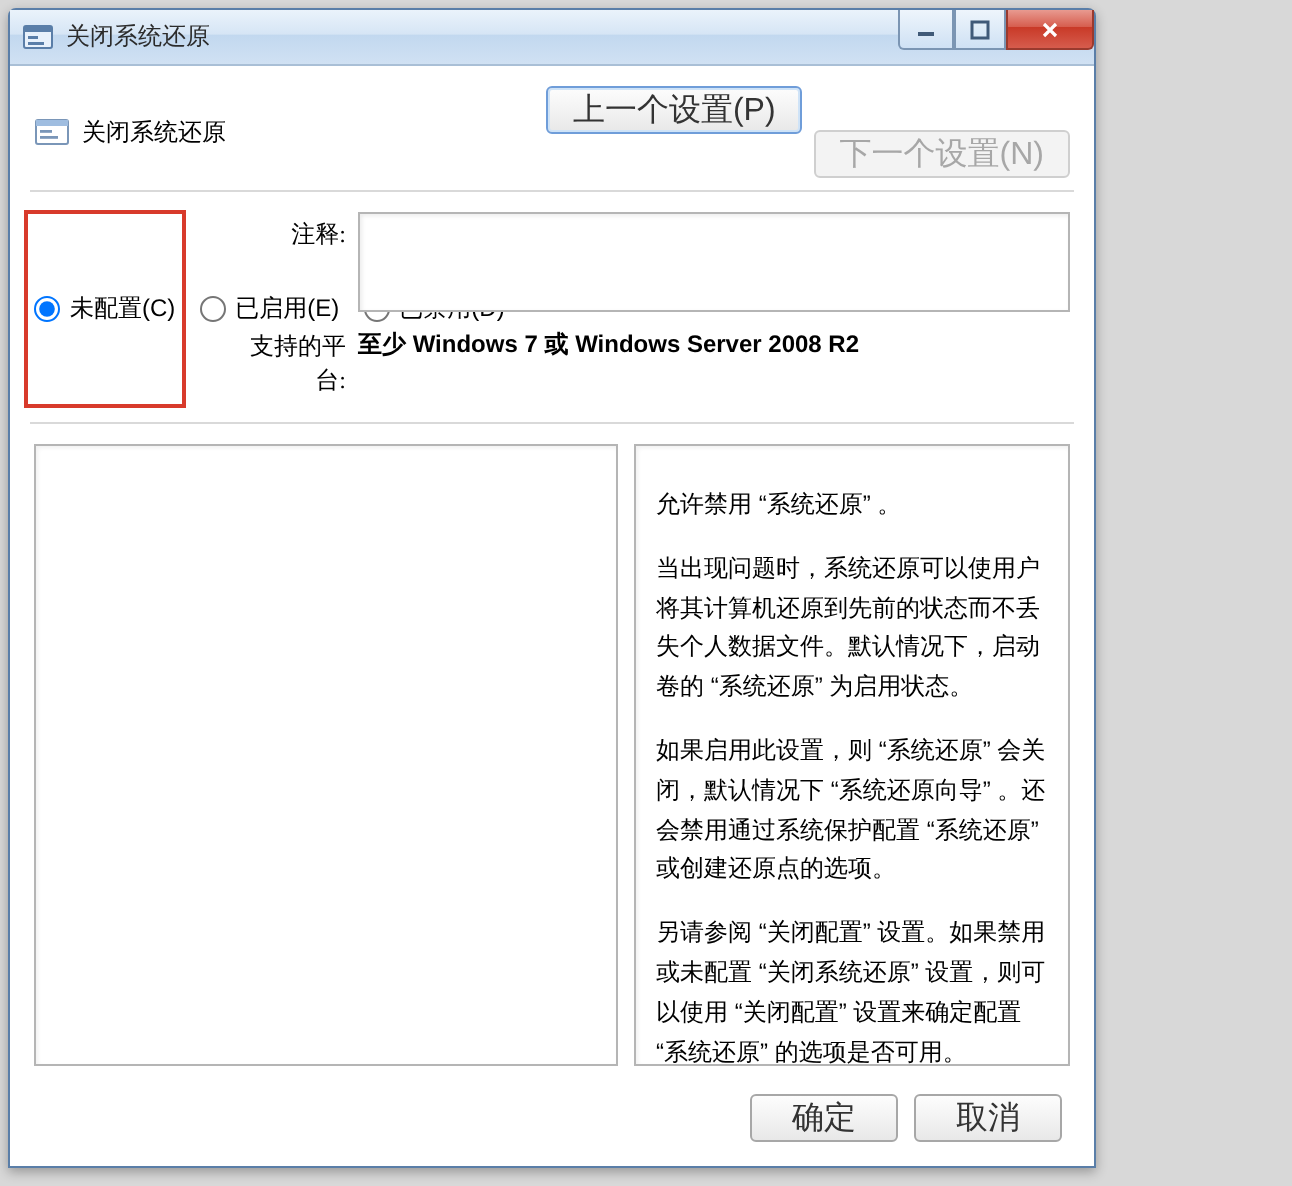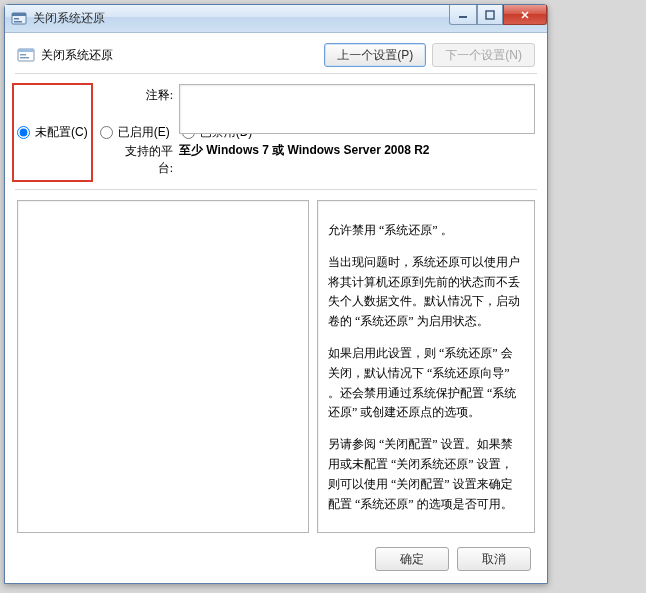--- a/index.html
+++ b/index.html
@@ -71,23 +71,23 @@
     border-bottom:1px solid #d9d9d9;
   }
   .header-left{display:flex;align-items:center;gap:6px;}
   .hdr-icon{width:18px;height:18px;display:flex;align-items:center;justify-content:center;}
   .nav-btns{display:flex;gap:6px;}
   .btn{
     height:24px;padding:0 12px;
     background:linear-gradient(to bottom,#fdfdfd,#e8e8e8);
     border:1px solid #a7a7a7;border-radius:3px;
     display:flex;align-items:center;justify-content:center;
-    font-size:12px;color:#333;
-  }
-  .btn.disabled{color:#a7a7a7;border-color:#cfcfcf;background:#f3f3f3;}
+    font-size:16px;color:#333;
+  }
+  .btn.disabled{color:#a7a7a7;border-color:#cfcfcf;background:#f3f3f3;margin-top:22px;}
   .btn.primary{border-color:#6f9dd9;box-shadow:0 0 0 1px #cfe3f7 inset;}
   .config-section{
     display:flex;gap:8px;
     padding:4px 2px 2px 2px;
   }
   .radio-col{width:86px;display:flex;flex-direction:row;gap:12px;padding-top:4px;}
   .radio-item{display:flex;align-items:center;gap:5px;white-space:nowrap;}
   .radio-item.highlight{
     border:2px solid #d83a2b;
     padding:3px 3px;margin:-5px -5px;
@@ -105,21 +105,21 @@
   .divider{height:1px;background:#d9d9d9;margin:4px 0;}
   .panes-labels{display:flex;gap:8px;padding:0 2px;}
   .panes-labels .lbl-left{width:292px;}
   .panes{flex:1;display:flex;gap:8px;min-height:0;padding:0 2px;}
   .pane{
     border:1px solid #b5b5b5;background:#fff;
     box-shadow:inset 1px 1px 2px rgba(0,0,0,0.06);
     padding:8px 10px;overflow:auto;line-height:1.65;
   }
   .pane.left{width:292px;}
-  .pane.right{flex:1;font-family:Liberation Serif, serif;}
+  .pane.right{flex:1;}
   .footer{
     display:flex;justify-content:flex-end;gap:8px;
     padding:8px 6px 2px 0;
   }
   .footer .btn{width:74px;}
 </style>
 </head>
 <body>
 
 <div class="window">

